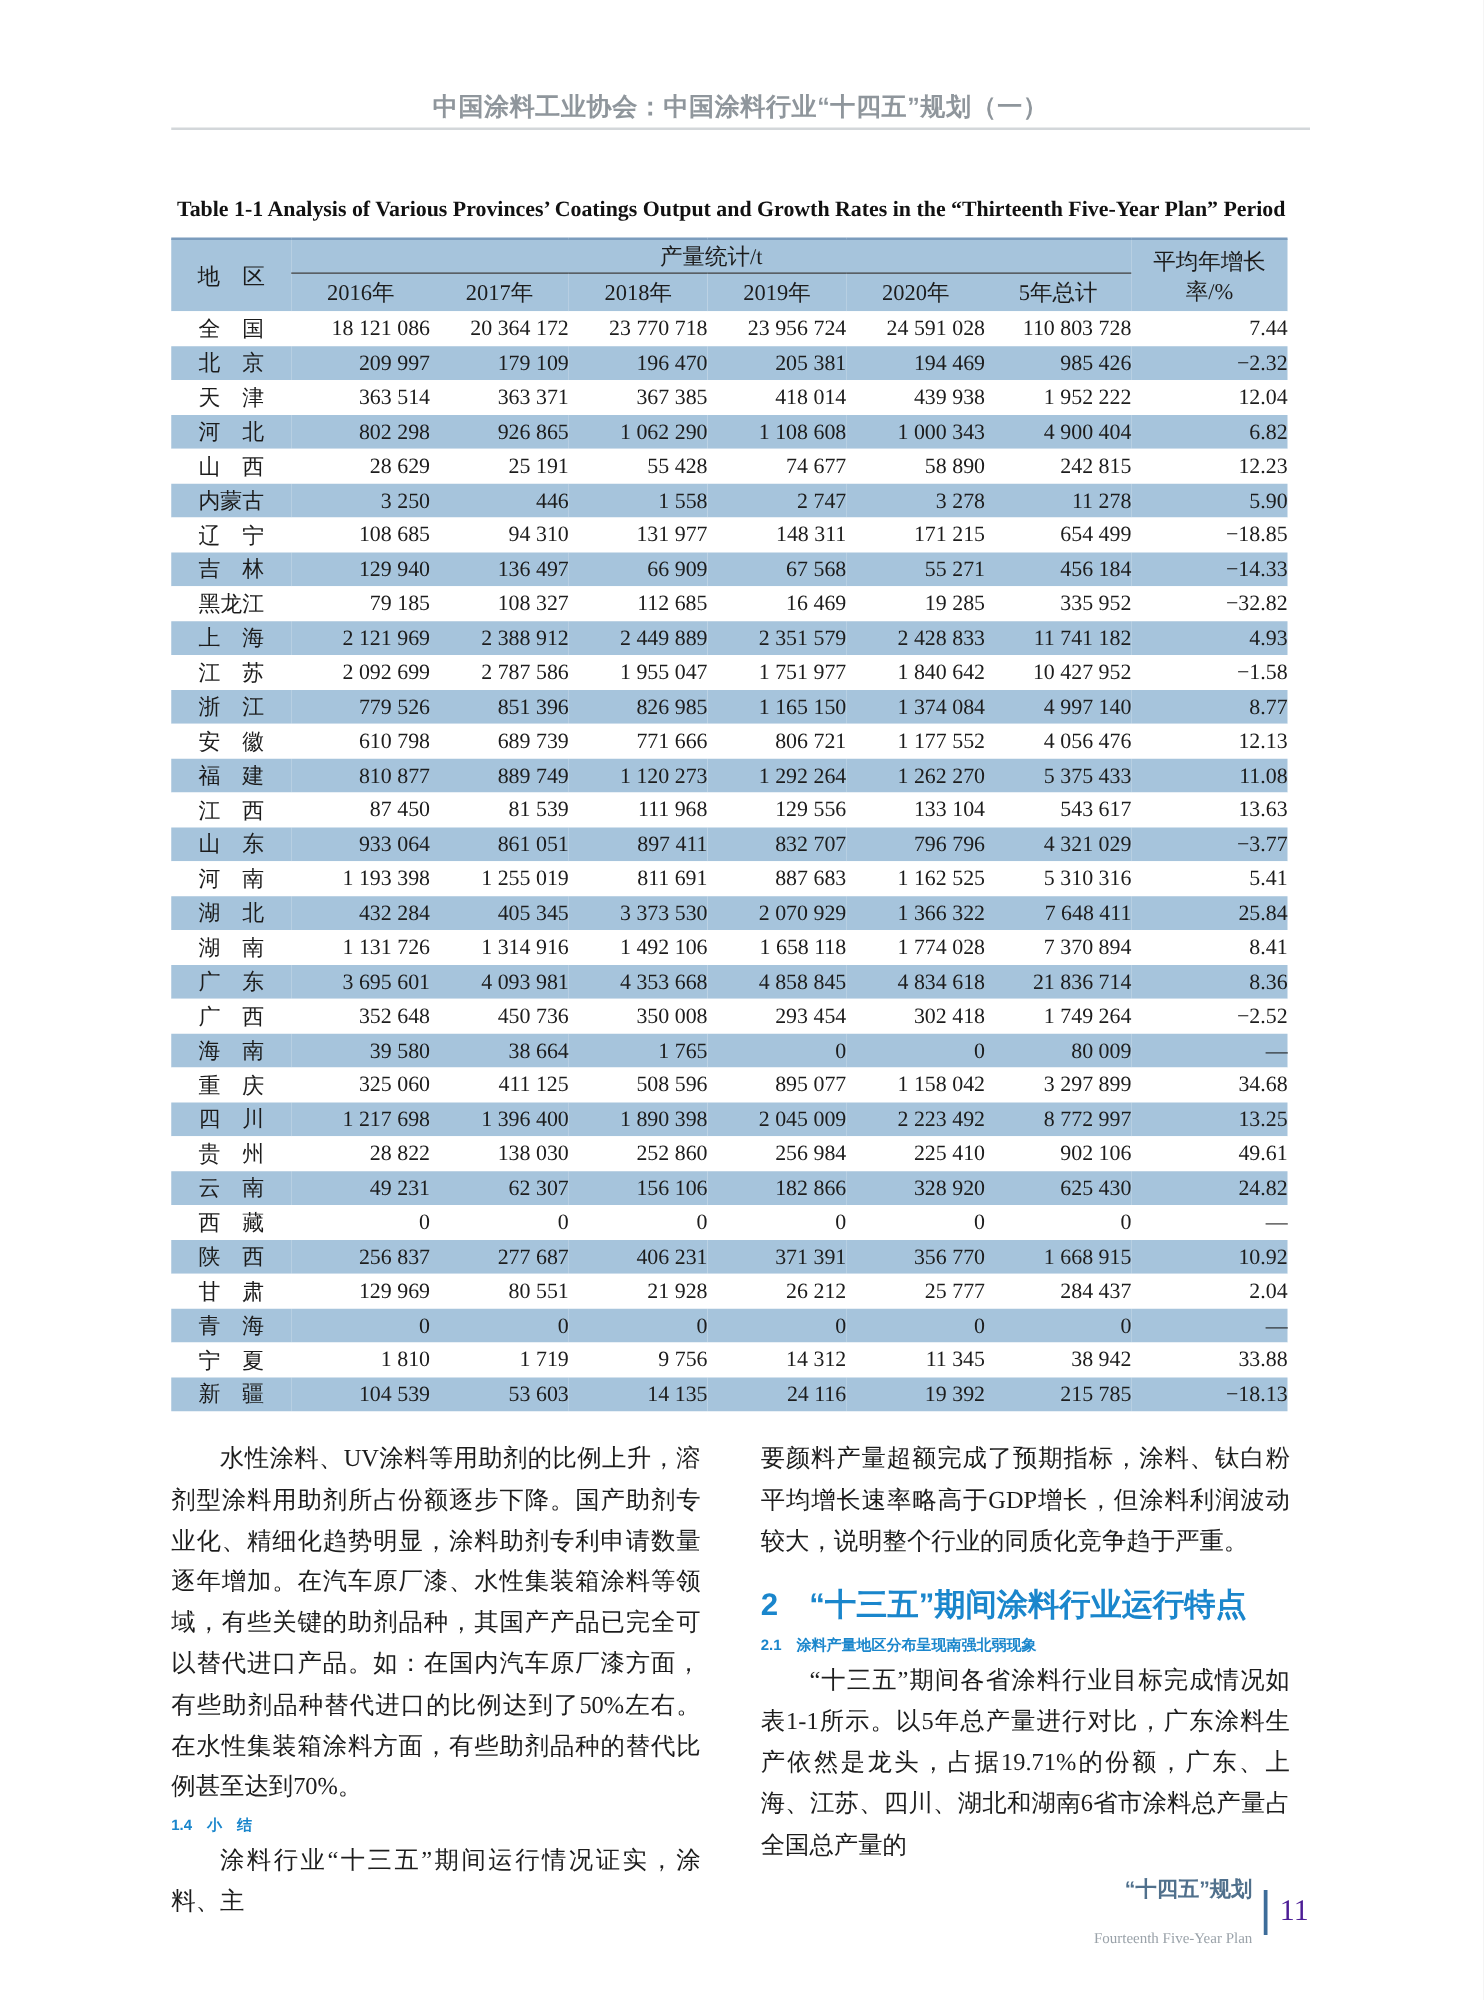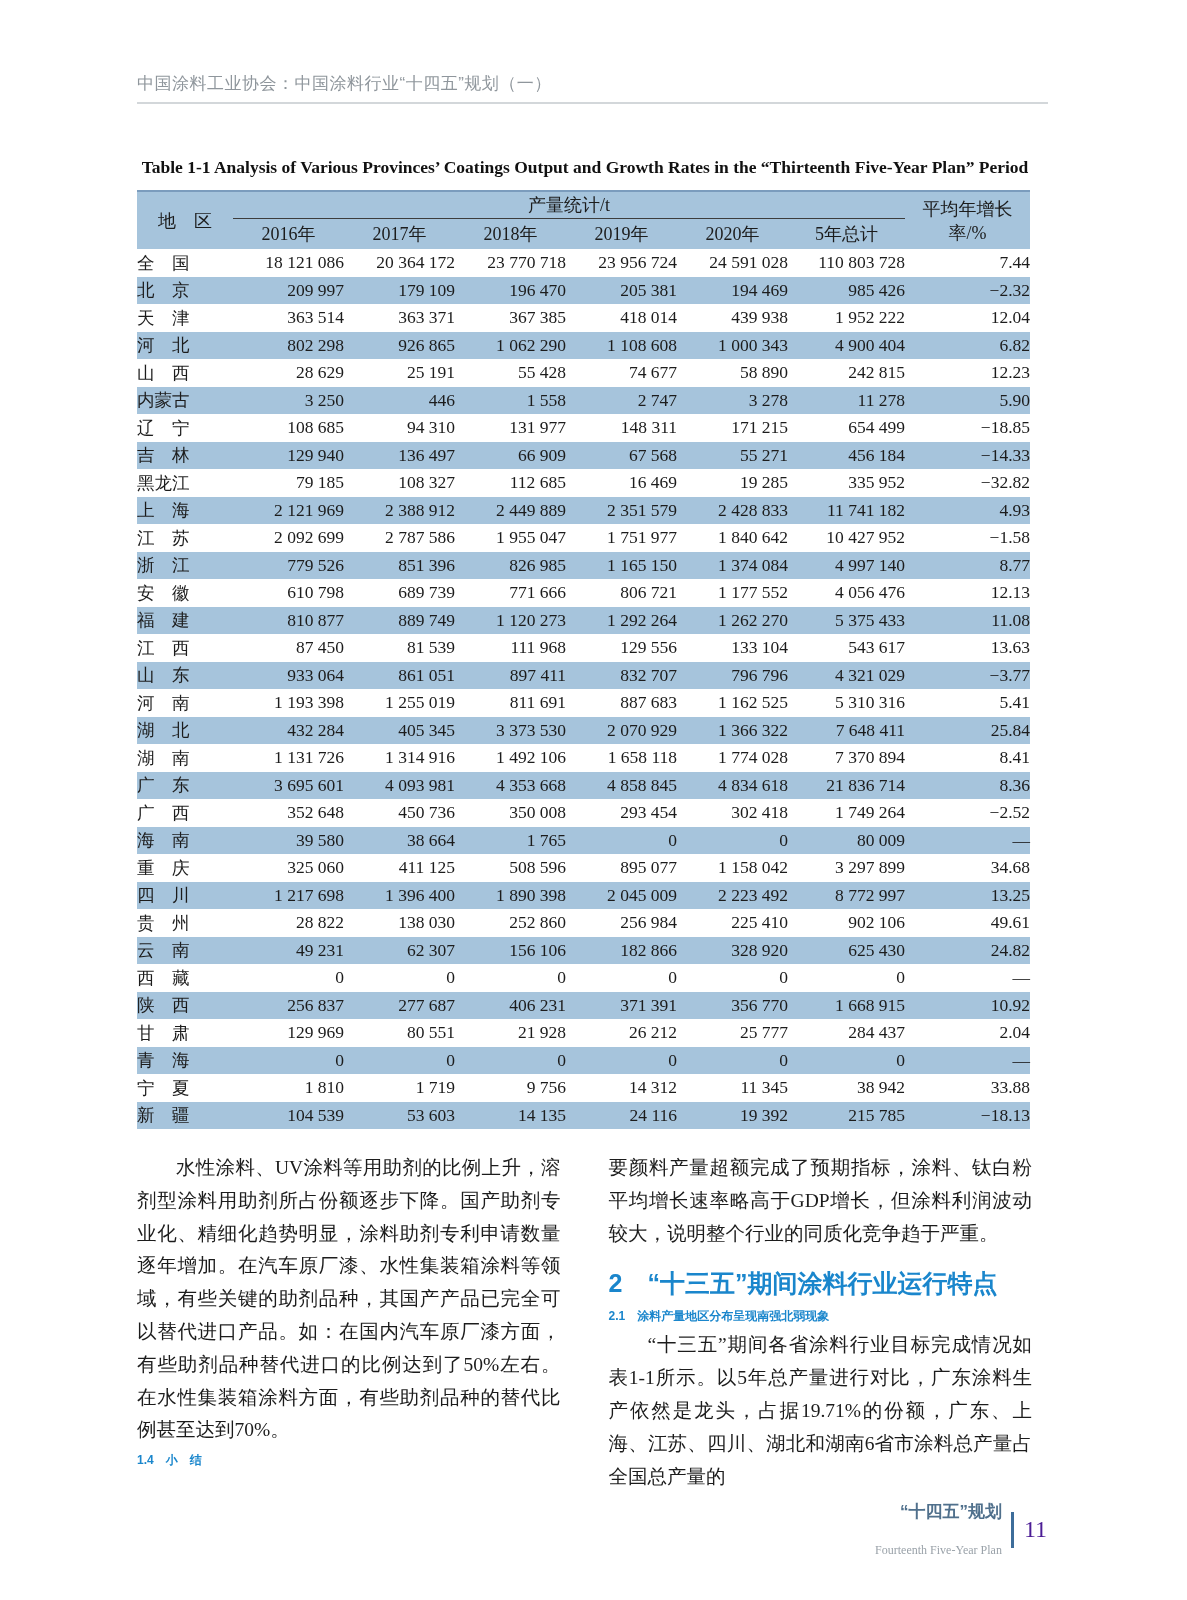--- a/index.html
+++ b/index.html
@@ -8,23 +8,23 @@
     width:1187px;height:1600px;
     background:#ffffff;
     margin:0 auto;
     overflow:hidden;
     font-family:"Liberation Serif", serif;
     color:#1c1c1c;
   }
   
   .running-header{
     position:absolute;top:72px;right:139px;left:137px;
-    text-align:left;
+    text-align:center;
     font-family:"Liberation Sans", sans-serif;
-    font-size:17px;color:#8f969c;letter-spacing:.5px;
+    font-size:20px;color:#8f969c;letter-spacing:.5px;font-weight:bold;
   }
   .header-rule{
     position:absolute;top:102px;left:137px;right:139px;
     height:2px;background:#d3d7da;
   }
   
   .tbl-title-zh{
     position:absolute;top:127px;left:137px;width:893px;
     text-align:center;
     font-family:"Liberation Sans", sans-serif;
@@ -45,21 +45,21 @@
   table.ptable th, table.ptable td{padding:0;vertical-align:middle;}
   table.ptable thead th{
     background:#a6c4dc;font-weight:normal;
     font-size:18px;color:#1c1c1c;text-align:center;
   }
   th.group-h{height:26px;border-bottom:1px solid #3d3d3d;}
   tr.year-row th{height:30px;}
   th.growth-h{font-size:16.5px;}
   table.ptable tbody td{height:27.5px;font-size:17.5px;background:#ffffff;}
   table.ptable tbody tr.band td{background:#a6c4dc;}
-  td.region{font-size:18px;}
+  td.region{text-align:center;font-size:18px;}
   td.num{text-align:right;padding-right:14px;}
   td.growth{text-align:right;padding-right:31px;}
   
   .text-cols{
     position:absolute;top:1152px;left:137px;width:895px;
     display:flex;gap:48px;
   }
   .col{width:430px;}
   .body-p{
     margin:0;font-size:19.5px;line-height:32.8px;
@@ -456,20 +456,21 @@
             <td class="growth">−18.13</td>
           </tr>
         </tbody>
     </table>
   </div>
 
   <div class="text-cols">
     <div class="col">
       <p class="body-p indent">水性涂料、UV涂料等用助剂的比例上升，溶剂型涂料用助剂所占份额逐步下降。国产助剂专业化、精细化趋势明显，涂料助剂专利申请数量逐年增加。在汽车原厂漆、水性集装箱涂料等领域，有些关键的助剂品种，其国产产品已完全可以替代进口产品。如：在国内汽车原厂漆方面，有些助剂品种替代进口的比例达到了50%左右。在水性集装箱涂料方面，有些助剂品种的替代比例甚至达到70%。</p>
       <h3 class="h-sub">1.4　小　结</h3>
+      <p class="body-p indent">涂料行业“十三五”期间运行情况证实，涂料、主</p>
     </div>
     <div class="col">
       <p class="body-p">要颜料产量超额完成了预期指标，涂料、钛白粉平均增长速率略高于GDP增长，但涂料利润波动较大，说明整个行业的同质化竞争趋于严重。</p>
       <h2 class="h-main">2　“十三五”期间涂料行业运行特点</h2>
       <h3 class="h-sub">2.1　涂料产量地区分布呈现南强北弱现象</h3>
       <p class="body-p indent">“十三五”期间各省涂料行业目标完成情况如表1-1所示。以5年总产量进行对比，广东涂料生产依然是龙头，占据19.71%的份额，广东、上海、江苏、四川、湖北和湖南6省市涂料总产量占全国总产量的</p>
     </div>
   </div>
 
   <div class="page-footer">

